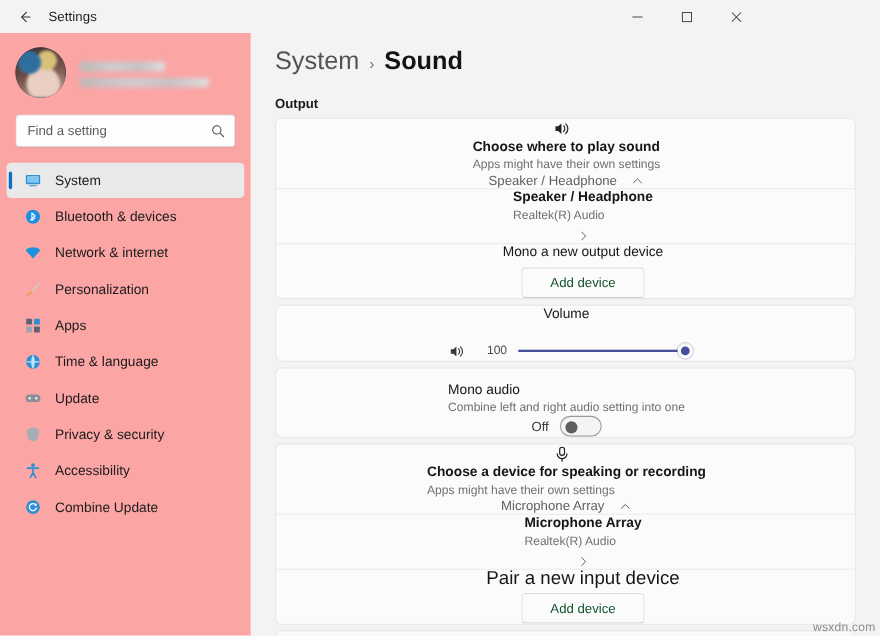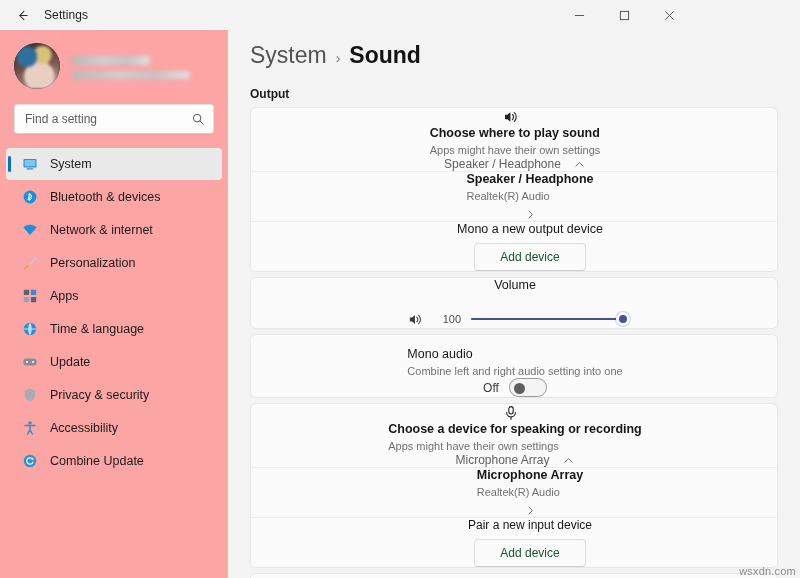--- a/index.html
+++ b/index.html
@@ -474,21 +474,21 @@
         </span>
         <span class="chev">
           <svg width="13" height="13" viewBox="0 0 16 16" fill="none">
               <path d="M6 3.6L10.3 8 6 12.4" stroke="currentColor" stroke-width="1.1" stroke-linecap="round" stroke-linejoin="round"></path>
             </svg>
         </span>
       </div>
 
       <div class="row sub plain">
         <span class="row-text">
-          <span class="row-title" style="font-weight:400;font-size:12px;">Pair a new input device</span>
+          <span class="row-title" style="font-weight:400;font-size:17px;">Pair a new input device</span>
         </span>
         <button class="btn">Add device</button>
       </div>
     </div>
 
     <div class="card cut" style="height:26px;">
       <div class="row plain" style="min-height:26px;">
         <span class="row-text">
           
         </span>

